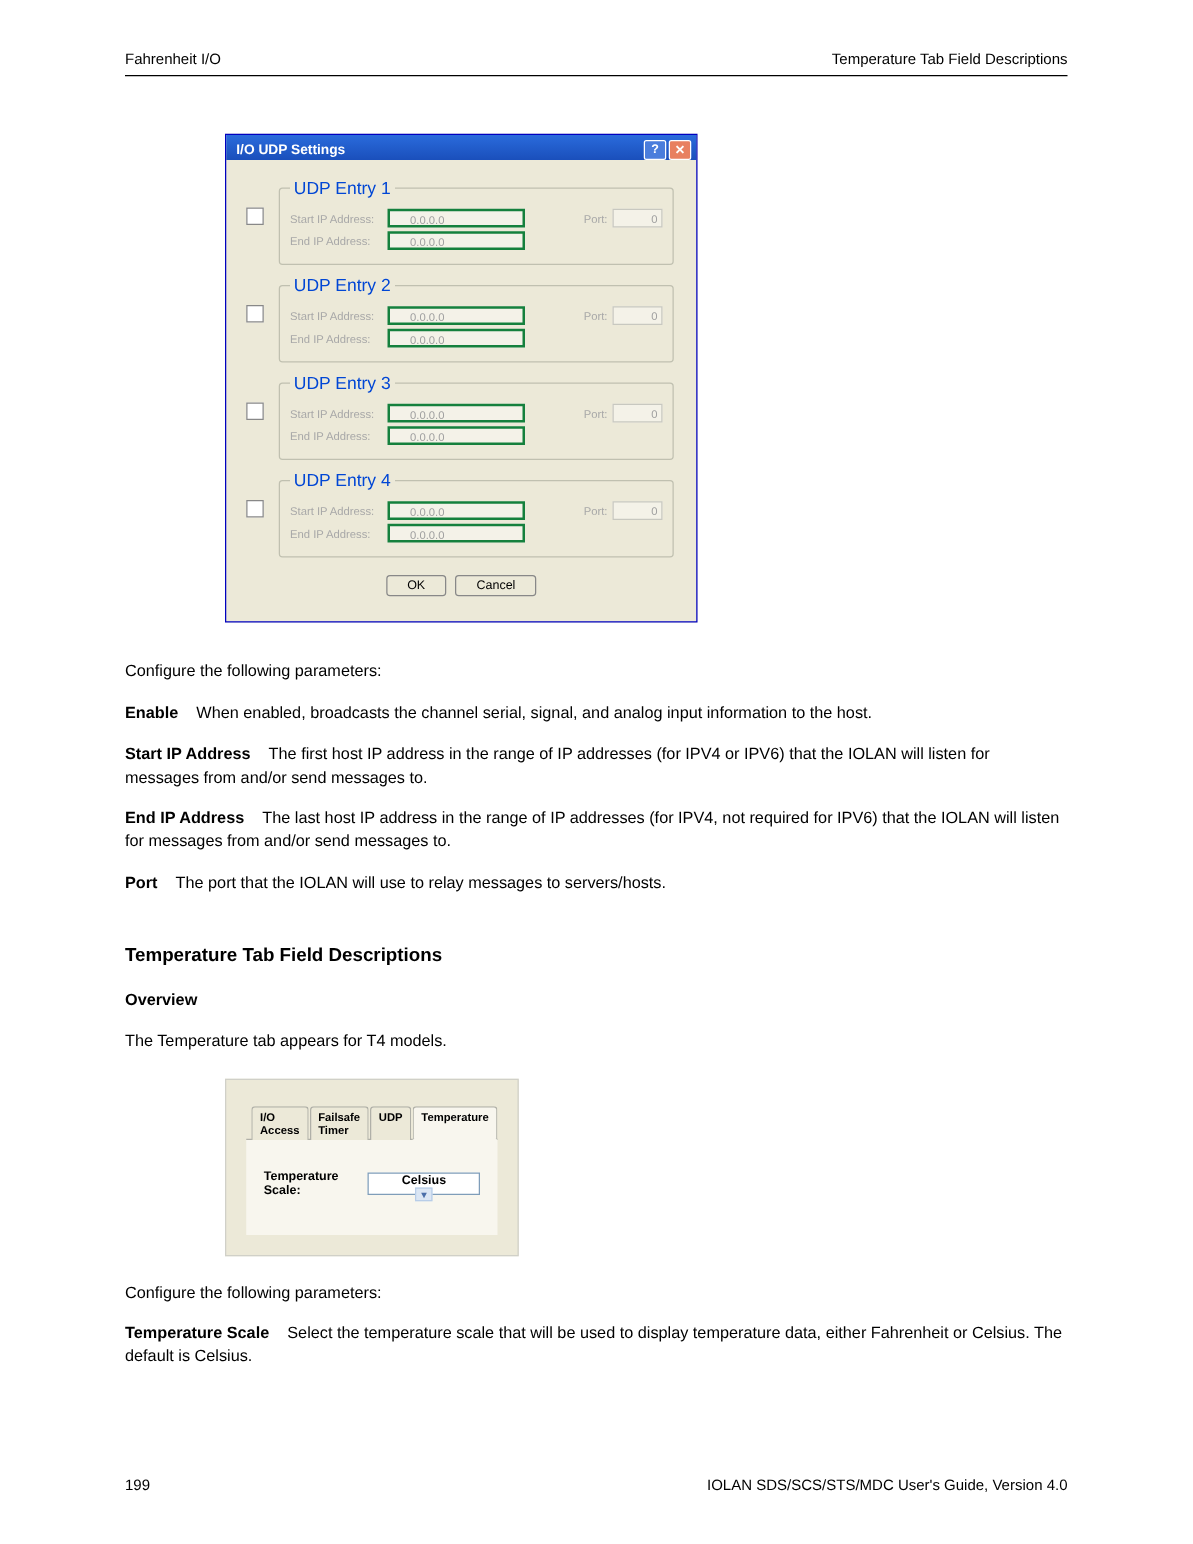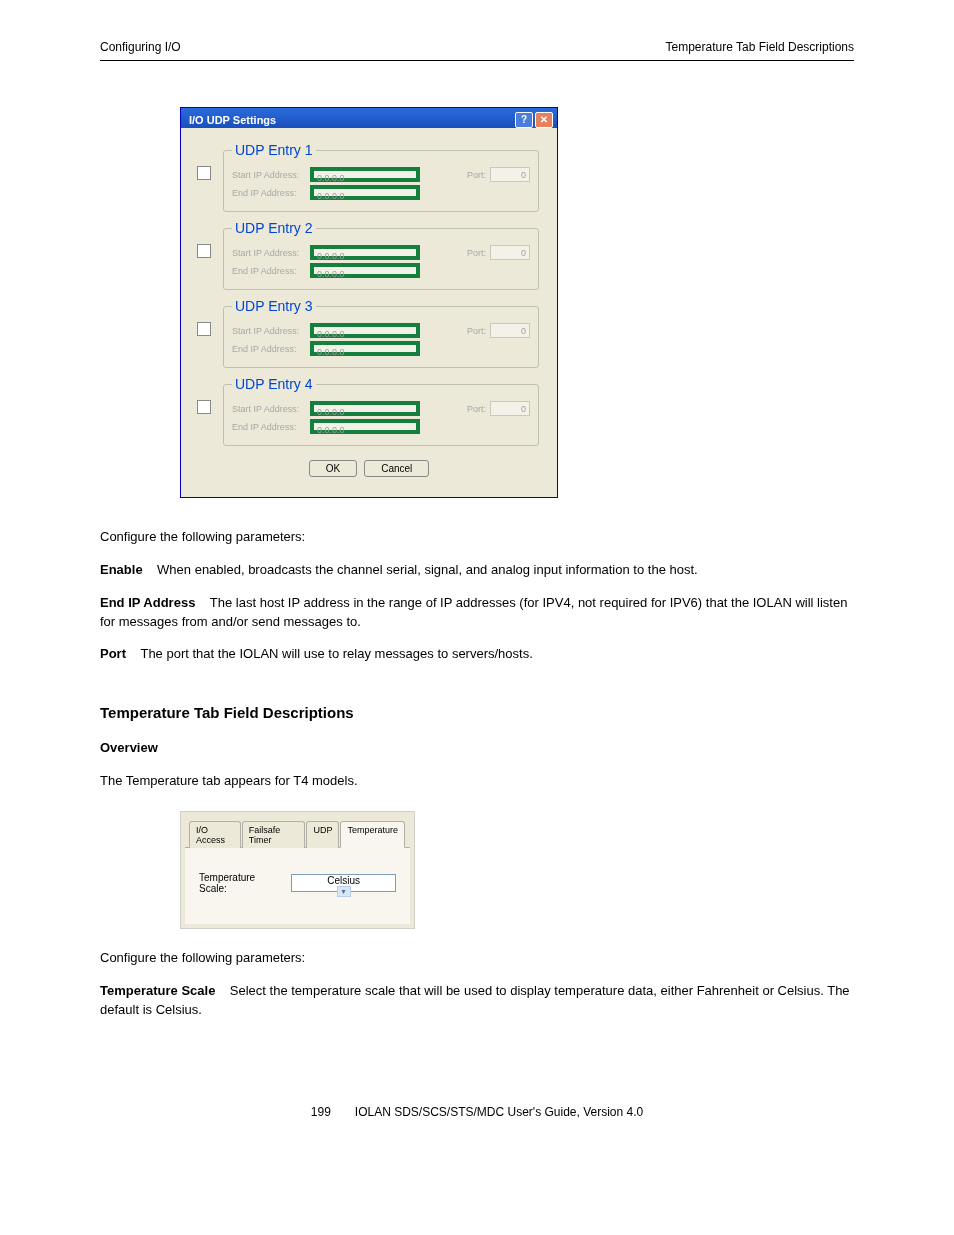--- a/index.html
+++ b/index.html
@@ -87,25 +87,25 @@
     font-size: 14px;
     padding: 0 3px;
   }
   .field-row {
     display: flex;
     align-items: center;
     margin: 3px 0;
   }
   .field-label { width: 78px; color: #a8a8a8; font-size: 9px; }
   .field-input {
-    border: 4px solid #15803d;
+    border: 2px solid #15803d;
     background: #f4f2e8;
     height: 15px;
     width: 110px;
-    padding: 0 3px;
+    padding: 0 16px;
     color: #a0a0a0;
     font-size: 9px;
     line-height: 15px;
   }
   .port-wrap { margin-left: auto; display:flex; align-items:center; }
   .port-label { color:#a8a8a8; font-size:9px; margin-right:4px; }
   .port-input {
     border: 1px solid #c8c8c0;
     background: #f4f2e8;
     height: 15px; width: 40px;
@@ -139,21 +139,22 @@
     font-size: 15px;
     font-weight: bold;
     margin: 40px 0 18px 0;
   }
   .tab-shot {
     width: 235px;
     margin: 20px 0 20px 80px;
     font-family: Tahoma, Arial, sans-serif;
     background:#ece9d8;
     border:1px solid #d0d0c8;
-    padding:4px;
+    padding:16px;
+    font-weight:bold;
   }
   .tab-strip {
     display:flex;
     font-size:9px;
     background:#ece9d8;
     border-bottom:1px solid #b0b0a8;
     padding:4px 4px 0 4px;
   }
   .tab {
     padding:3px 6px 3px 6px;
@@ -195,33 +196,33 @@
   .sel-arrow {
     width:14px;height:14px;
     background:#dbe6f4;
     border:1px solid #b8cde8;
     display:flex;align-items:center;justify-content:center;
     color:#4a6ea9;
     font-size:8px;
   }
   .footer-row {
     display:flex;
-    justify-content:center;
+    justify-content:space-between;
     font-size:12px;
     margin-top:80px;
     padding-top:6px;
     gap:24px;
   }
 </style>
 </head>
 <body>
 <div class="page">
 
 <div class="header-row">
-  <span>Configuring I/O</span>
+  <span>Fahrenheit I/O</span>
   <span>Temperature Tab Field Descriptions</span>
 </div>
 <div class="header-line"></div>
 
 <div class="fig-wrap">
   <div class="dialog">
     <div class="titlebar">
       <span class="titlebar-text">I/O UDP Settings</span>
       <span class="titlebar-btn help">?</span>
       <span class="titlebar-btn">✕</span>
@@ -307,20 +308,21 @@
         <span class="dlg-btn">OK</span>
         <span class="dlg-btn">Cancel</span>
       </div>
     </div>
   </div>
 </div>
 
 <div class="body-text">
   <p>Configure the following parameters:</p>
   <p><strong>Enable</strong>&nbsp;&nbsp;&nbsp;&nbsp;<span>When enabled, broadcasts the channel serial, signal, and analog input information to the host.</span></p>
+  <p><strong>Start IP Address</strong>&nbsp;&nbsp;&nbsp;&nbsp;<span>The first host IP address in the range of IP addresses (for IPV4 or IPV6) that the IOLAN will listen for messages from and/or send messages to.</span></p>
   <p><strong>End IP Address</strong>&nbsp;&nbsp;&nbsp;&nbsp;<span>The last host IP address in the range of IP addresses (for IPV4, not required for IPV6) that the IOLAN will listen for messages from and/or send messages to.</span></p>
   <p><strong>Port</strong>&nbsp;&nbsp;&nbsp;&nbsp;<span>The port that the IOLAN will use to relay messages to servers/hosts.</span></p>
 </div>
 
 <div class="heading3">Temperature Tab Field Descriptions</div>
 
 <div class="body-text">
   <p><strong>Overview</strong></p>
   <p>The Temperature tab appears for T4 models.</p>
 </div>

